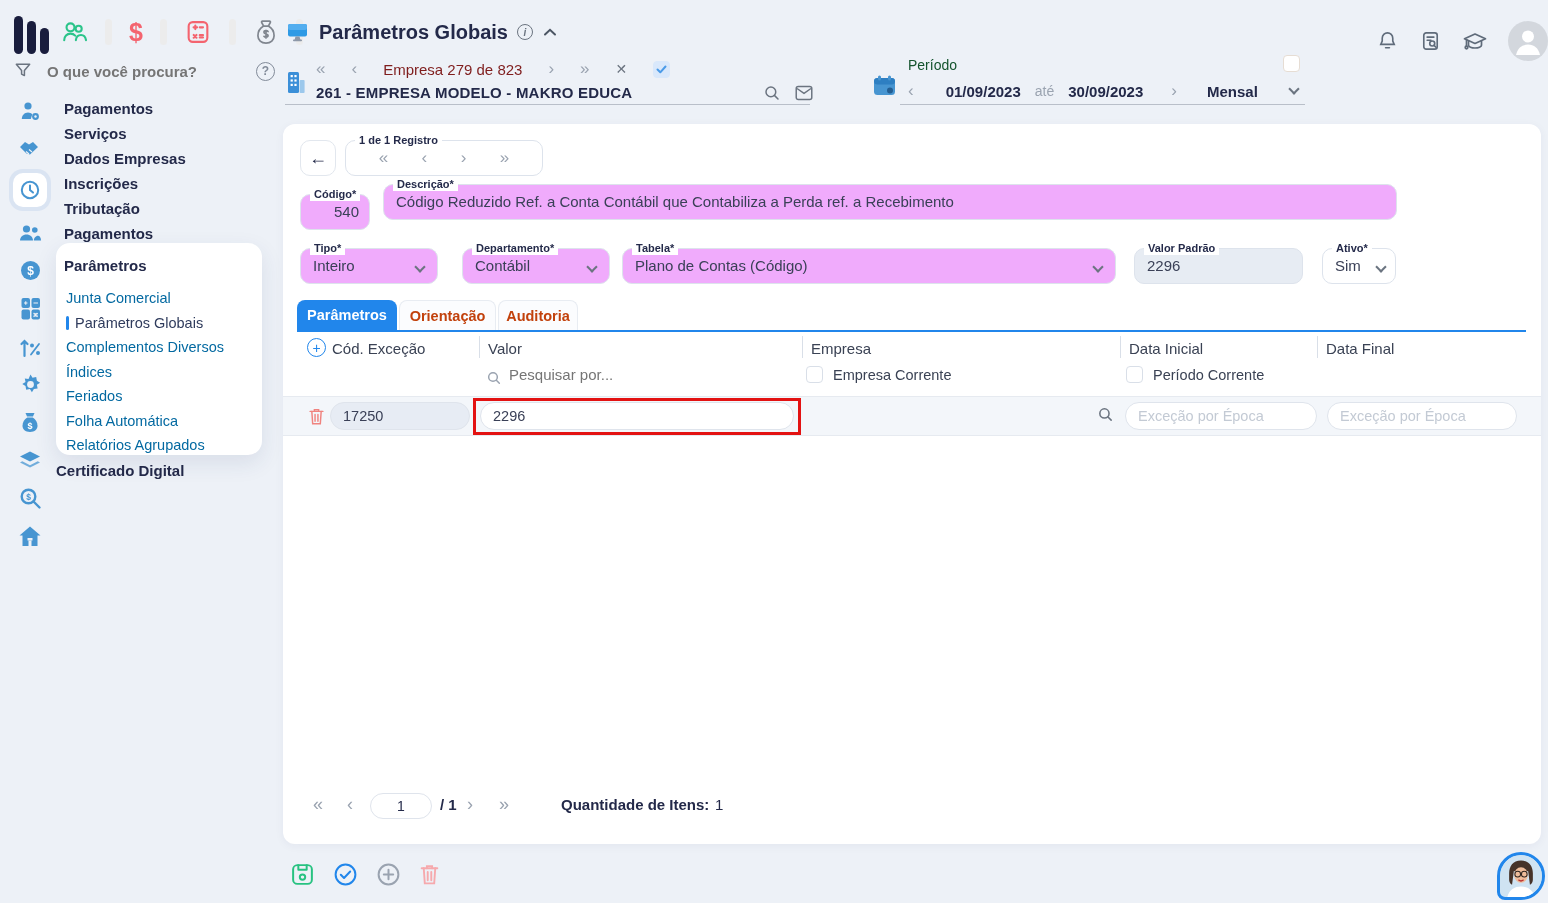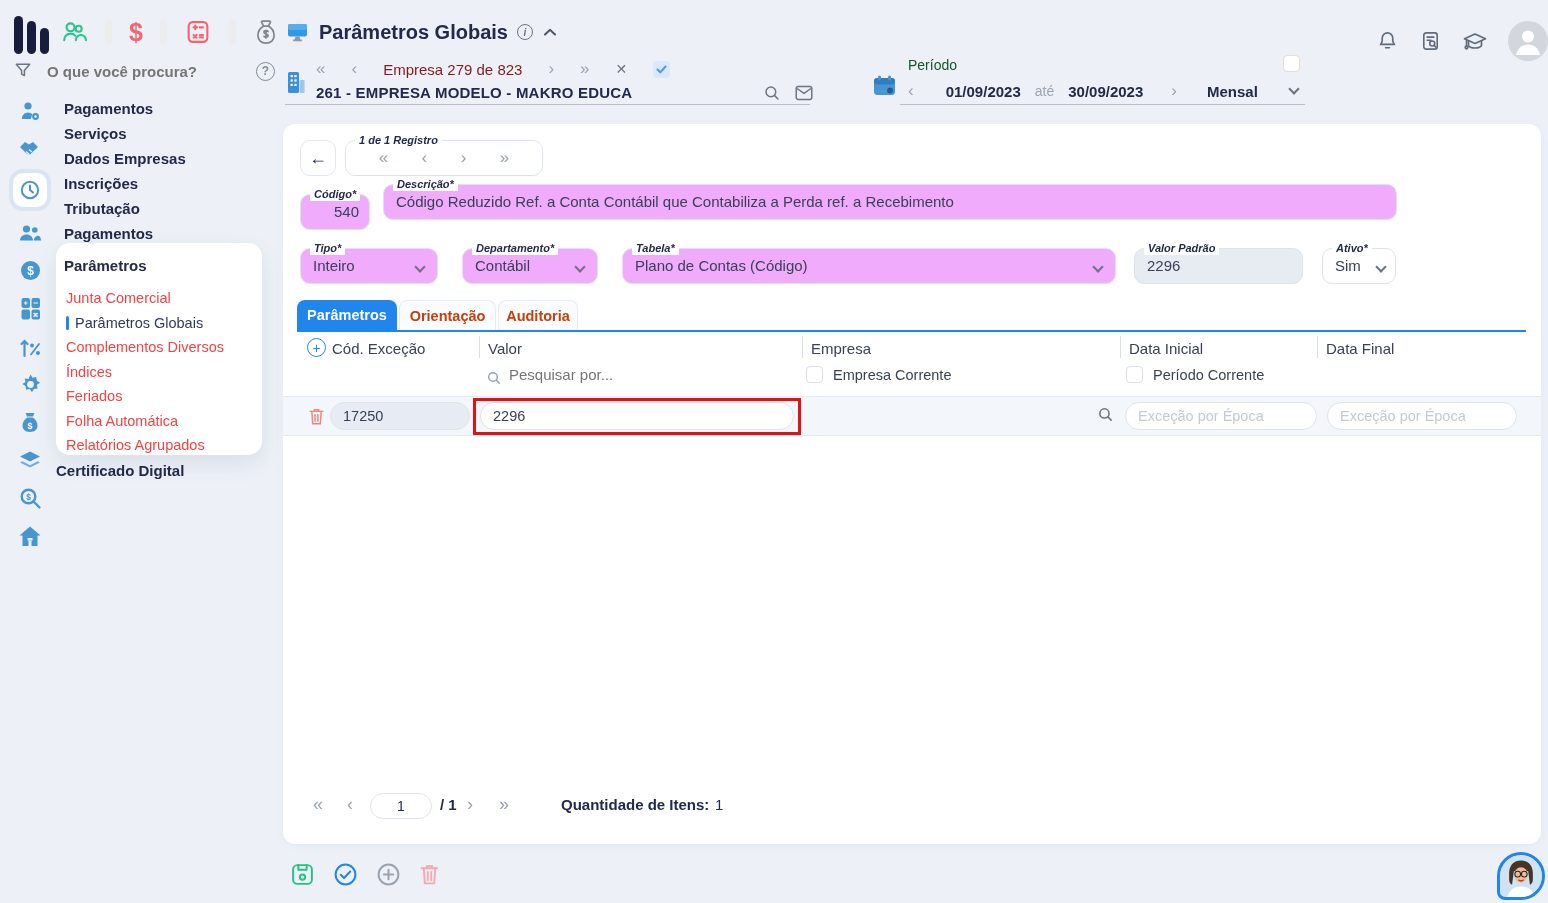--- a/index.html
+++ b/index.html
@@ -13,41 +13,41 @@
   .logo-bar { display:inline-block; width:9px; border-radius:5px; background:#191d3d; margin-right:4px; }
   .tb-divider { width:7px; height:26px; border-radius:4px; background:#ececec; }
   .page-title { font-size:20px; font-weight:700; color:#232949; }
   .round-icon { border-radius:50%; display:flex; align-items:center; justify-content:center; }
   .info-chip { width:16px; height:16px; border:1.4px solid #6b7480; color:#6b7480; font-size:10px; font-weight:700; font-style:italic; }
   .help-chip { width:19px; height:19px; border:1.7px solid #828b99; color:#828b99; font-size:12px; font-weight:700; }
 
   
   .menu-item { font-size:15px; font-weight:700; color:#232949; line-height:25px; cursor:pointer; }
   .submenu-panel { background:#fff; border-radius:14px; box-shadow:0 8px 22px rgba(40,60,110,.10); }
-  .submenu-item { font-size:14.5px; color:#ef4444; line-height:24.5px; cursor:pointer; white-space:nowrap; }
+  .submenu-item { font-size:14.5px; color:#0369a1; line-height:24.5px; cursor:pointer; white-space:nowrap; }
   .submenu-item.active { color:#2f3b5c; font-weight:500; }
   .active-bar { display:inline-block; width:3px; height:14px; background:#2186eb; border-radius:2px; margin-right:6px; vertical-align:-2px; }
   .rail-box { width:34px; height:34px; background:#fff; border-radius:10px; box-shadow:0 0 0 4px rgba(170,195,230,.28); display:flex; align-items:center; justify-content:center; }
 
   
   .nav-glyph { color:#9aa3b0; font-size:17px; cursor:pointer; user-select:none; }
   .nav-pos { color:#7f1d1d; font-size:15px; }
   .company-name { font-size:15px; font-weight:700; color:#232949; letter-spacing:.2px; }
   .hr-line { height:1px; background:#b9bfc9; }
   .chk { width:17px; height:17px; border-radius:4px; background:#fff; border:1.5px solid #d9dfe8; display:flex; align-items:center; justify-content:center; }
   .chk.checked { background:#d9e8fb; border-color:#d9e8fb; }
   .date-txt { font-size:15px; font-weight:700; color:#232949; }
   .chev { display:inline-block; width:8px; height:8px; border-right:2px solid #6b7480; border-bottom:2px solid #6b7480; transform:rotate(45deg); }
 
   
   .panel { left:283px; top:124px; width:1258px; height:720px; background:#fff; border-radius:12px; box-shadow:0 2px 10px rgba(30,45,90,.05); }
   .field { position:absolute; border:1px solid #dde3ec; border-radius:10px; background:#f0abfc; }
   .field.white { background:#fff; }
   .field.disabled { background:#e7ecf3; }
-  .flabel { position:absolute; top:-8px; left:9px; background:#fff; padding:0 4px; font-size:11px; font-weight:700; color:#242a4a; white-space:nowrap; line-height:14px;font-style:italic; }
+  .flabel { position:absolute; top:-8px; left:9px; background:#fff; padding:0 4px; font-size:11px; font-weight:700; color:#242a4a; white-space:nowrap; line-height:14px; }
   .fvalue { font-size:15px; color:#3a4057; line-height:34px; padding-left:12px; white-space:nowrap; overflow:hidden; }
   .fchev { position:absolute; right:13px; top:14px; }
   .tab { position:absolute; top:0; height:30px; border-radius:8px 8px 0 0; display:flex; align-items:center; justify-content:center; font-size:14.5px; font-weight:700; cursor:pointer; }
   .tab.inactive { background:#fbfcfe; border:1px solid #e8ecf2; border-bottom:none; color:#c2410c; }
   .tab.active { background:#2186eb; color:#fff; }
   .col-head { position:absolute; font-size:15px; color:#3a4254; line-height:22px; white-space:nowrap; }
   .col-div { position:absolute; width:1px; height:22px; background:#d9dfe8; }
   .row-input { position:absolute; height:28px; border:1px solid #dfe4ec; border-radius:14px; background:#fff; font-size:14.5px; color:#3a4057; padding:0 12px; width:100%; }
   .row-input::placeholder { color:#c3cad4; }
   .pag-glyph { position:absolute; color:#9aa3b0; font-size:18px; cursor:pointer; user-select:none; }
@@ -351,21 +351,21 @@
   <div class="field" style="left:100px; top:60px; width:1014px; height:36px;">
     <span class="flabel">Descrição*</span>
     <div class="fvalue">Código Reduzido Ref. a Conta Contábil que Contabiliza a Perda ref. a Recebimento</div>
   </div>
 
   <div class="field" style="left:17px; top:124px; width:138px; height:36px;">
     <span class="flabel">Tipo*</span>
     <div class="fvalue">Inteiro</div>
     <span class="chev fchev"></span>
   </div>
-  <div class="field" style="left:179px; top:124px; width:136px; height:36px;">
+  <div class="field" style="left:179px; top:124px; width:148px; height:36px;">
     <span class="flabel">Departamento*</span>
     <div class="fvalue">Contábil</div>
     <span class="chev fchev"></span>
   </div>
   <div class="field" style="left:339px; top:124px; width:494px; height:36px;">
     <span class="flabel">Tabela*</span>
     <div class="fvalue">Plano de Contas (Código)</div>
     <span class="chev fchev"></span>
   </div>
   <div class="field disabled" style="left:851px; top:124px; width:169px; height:36px;">

